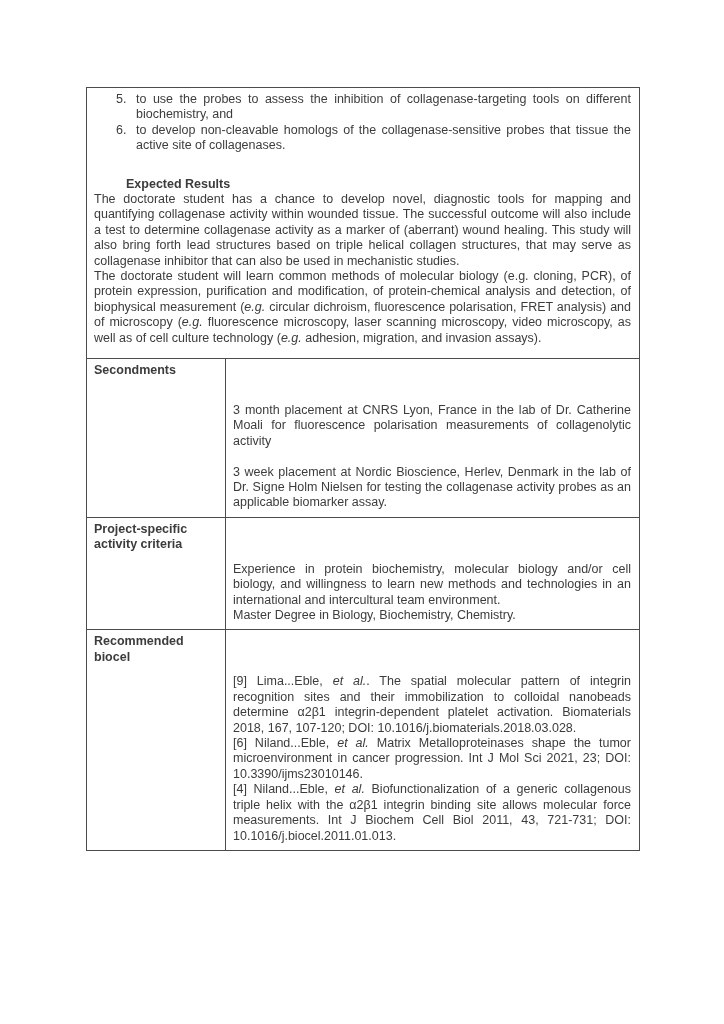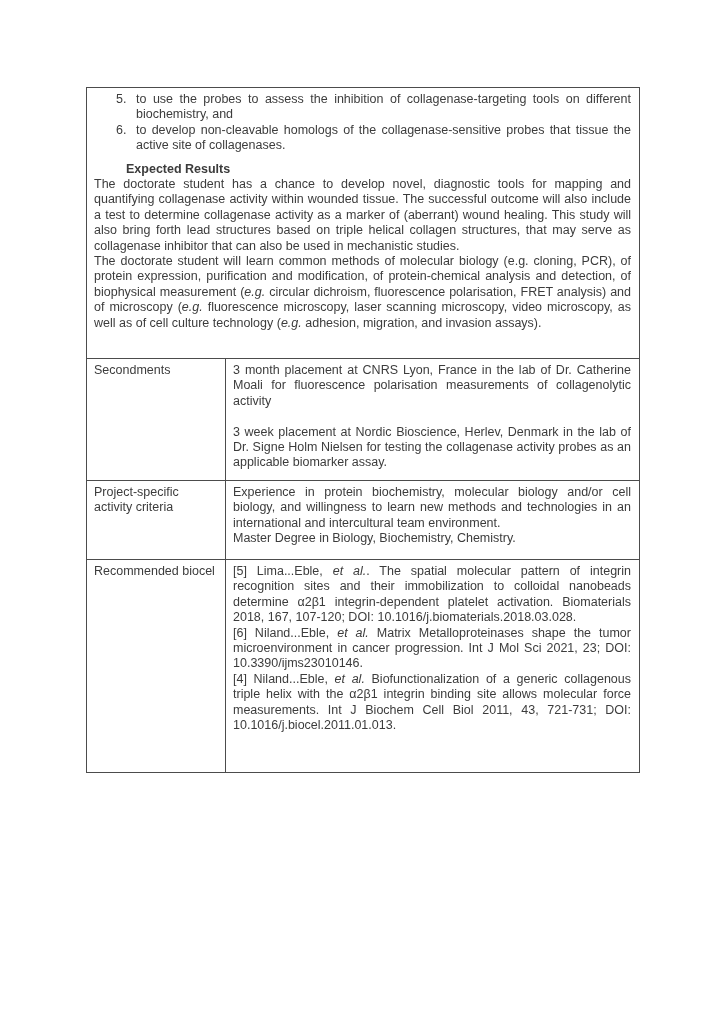--- a/index.html
+++ b/index.html
@@ -28,43 +28,44 @@
     min-height: 270px;
     padding: 4px 8px 8px 7px;
     box-sizing: border-box;
   }
   .list { margin-left: 22px; }
   .list-item { display: flex; }
   .num { flex: 0 0 20px; }
   .li-text { flex: 1 1 auto; }
   .heading {
     font-weight: bold;
-    margin-top: 8px;
+    margin-top: 23px;
     padding-left: 32px;
   }
   
   .trow {
     display: grid;
     grid-template-columns: 139px 1fr;
     border-top: 1px solid #4c4c4c;
     box-sizing: border-box;
   }
   .row-secondments { min-height: 122px; }
   .row-criteria    { min-height: 79px; }
   .row-reading     { min-height: 213px; }
   .label-cell {
     border-right: 1px solid #4c4c4c;
     padding: 4px 6px 4px 7px;
-    font-weight: normal;
+    font-weight: bold;
     box-sizing: border-box;
   }
   .label-cell p { text-align: left; }
   .content-cell {
     padding: 4px 8px 6px 7px;
     box-sizing: border-box;
+    margin-top: 40px;
   }
   .blank-line { height: 15.4px; }
 </style>
 </head>
 <body>
 
 <div class="doc">
 
   <section class="intro">
     <div class="list">
@@ -101,19 +102,19 @@
       <p class="para">Experience in protein biochemistry, molecular biology and/or cell biology, and willingness to learn new methods and technologies in an international and intercultural team environment.</p>
       <p class="para">Master Degree in Biology, Biochemistry, Chemistry.</p>
     </div>
   </section>
 
   <section class="trow row-reading">
     <div class="label-cell">
       <p>Recommended biocel</p>
     </div>
     <div class="content-cell">
-      <p class="para"><span>[5] Lima...Eble, </span><i>et al.</i><span>. The spatial molecular pattern of integrin recognition sites and their immobilization to colloidal nanobeads determine α2β1 integrin-dependent platelet activation. Biomaterials 2018, 167, 107-120; DOI: 10.1016/j.biomaterials.2018.03.028.</span></p>
+      <p class="para"><span>[9] Lima...Eble, </span><i>et al.</i><span>. The spatial molecular pattern of integrin recognition sites and their immobilization to colloidal nanobeads determine α2β1 integrin-dependent platelet activation. Biomaterials 2018, 167, 107-120; DOI: 10.1016/j.biomaterials.2018.03.028.</span></p>
       <p class="para"><span>[6] Niland...Eble, </span><i>et al.</i><span> Matrix Metalloproteinases shape the tumor microenvironment in cancer progression. Int J Mol Sci 2021, 23; DOI: 10.3390/ijms23010146.</span></p>
       <p class="para"><span>[4] Niland...Eble, </span><i>et al.</i><span> Biofunctionalization of a generic collagenous triple helix with the α2β1 integrin binding site allows molecular force measurements. Int J Biochem Cell Biol 2011, 43, 721-731; DOI: 10.1016/j.biocel.2011.01.013.</span></p>
     </div>
   </section>
 
 </div>
 
 </body></html>

